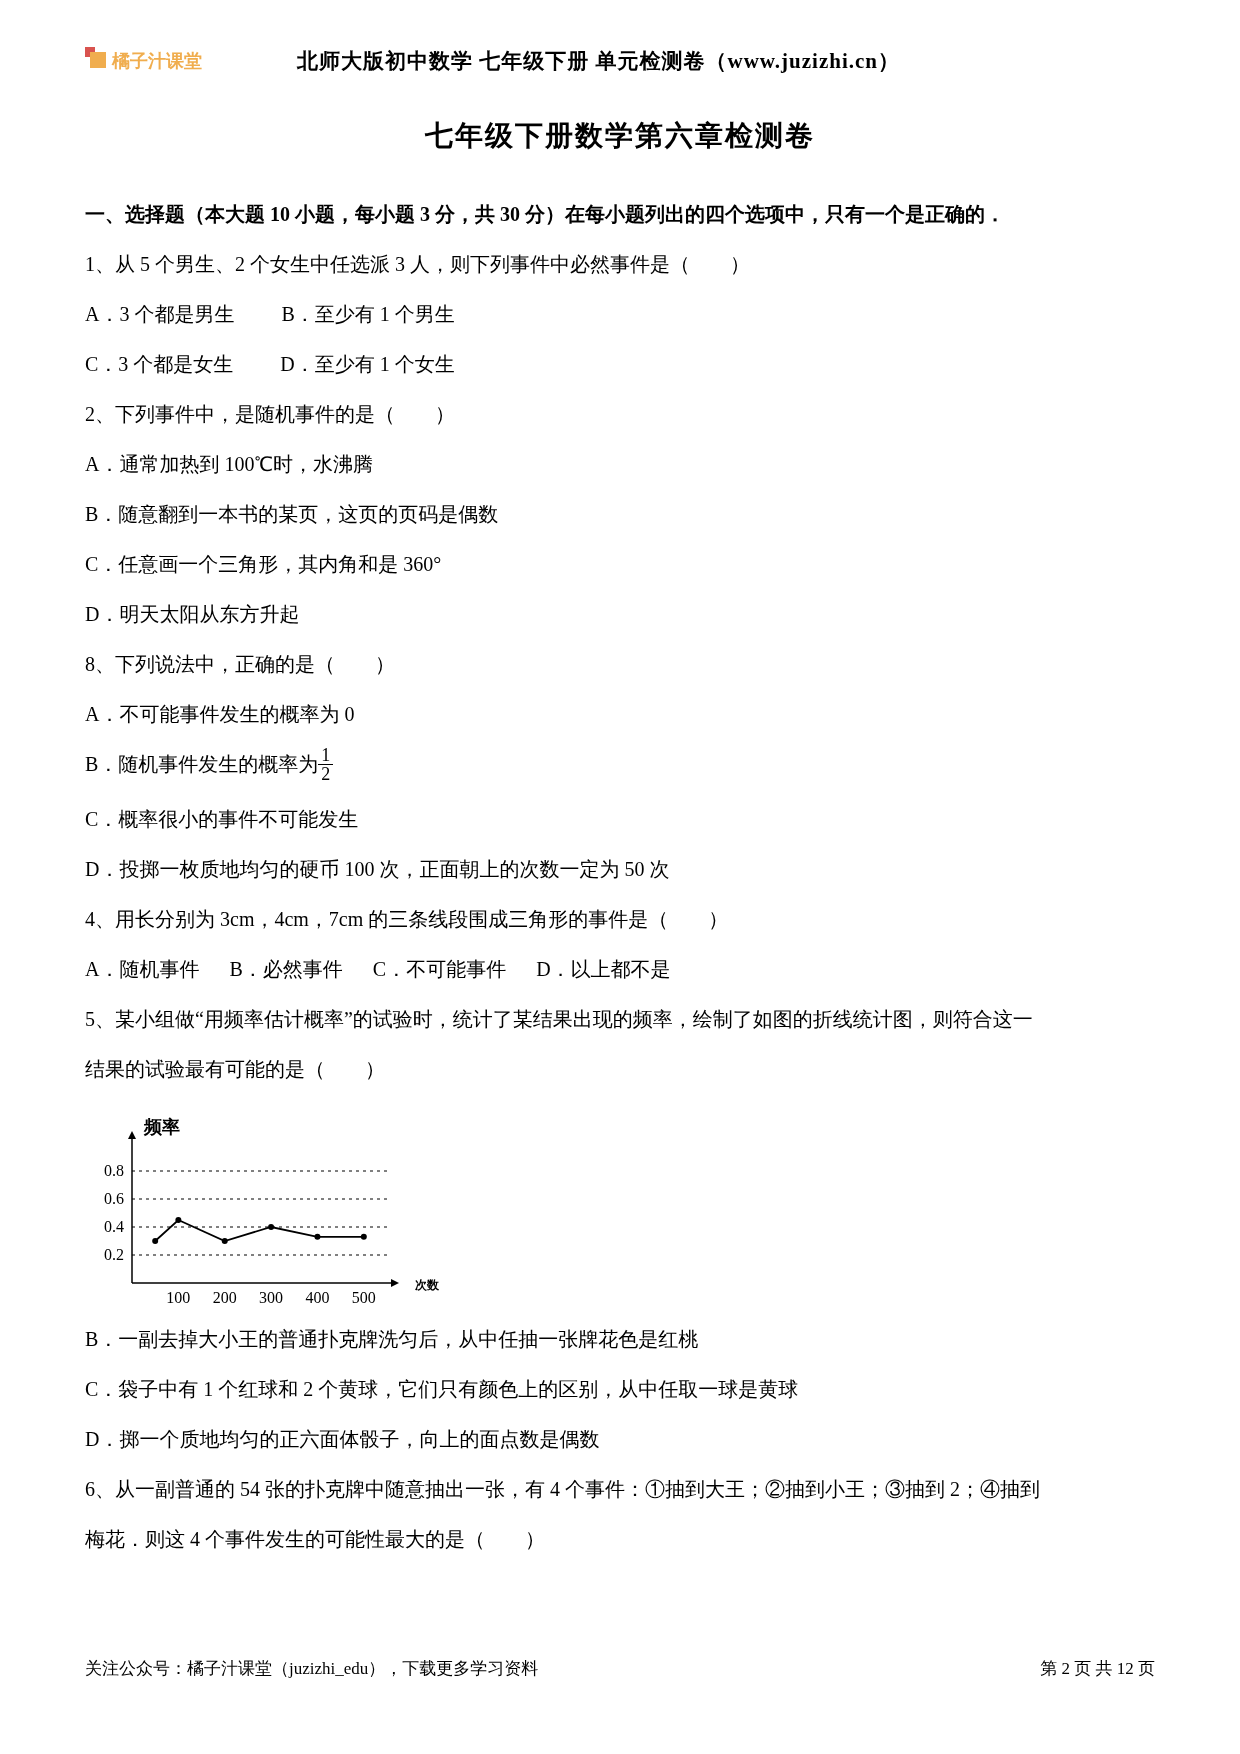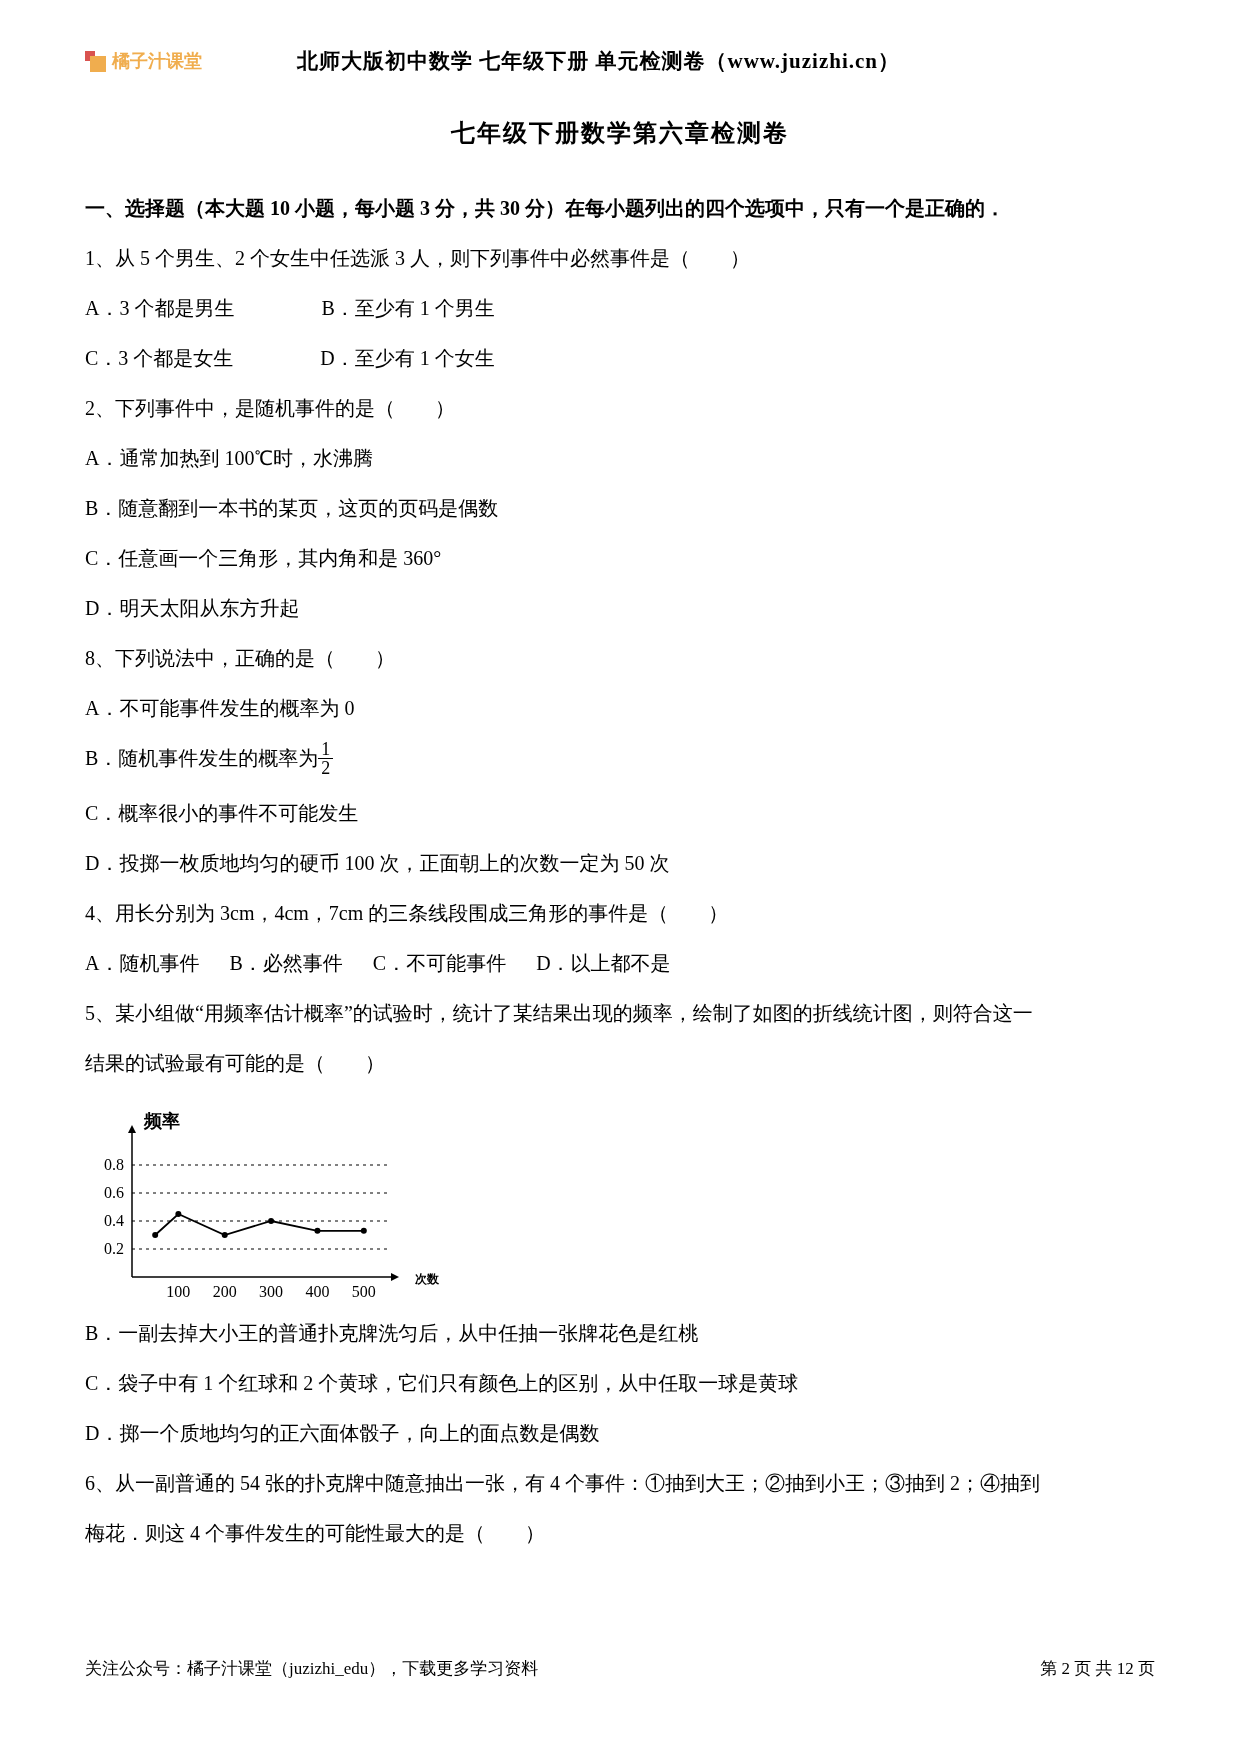--- a/index.html
+++ b/index.html
@@ -15,21 +15,20 @@
       padding: 40px 85px 60px 85px;
     }
     .header {
       display: flex;
       align-items: center;
       margin-bottom: 35px;
       padding-top: 5px;
     }
     .logo {
       display: flex;
-      align-items: center;
       margin-right: 95px;
     }
     .logo-icon {
       width: 22px;
       height: 22px;
       display: inline-block;
       margin-right: 5px;
       position: relative;
     }
     .logo-icon::before {
@@ -52,34 +51,34 @@
       font-size: 18px;
     }
     .header-title {
       font-weight: bold;
       font-size: 21px;
       letter-spacing: 1px;
     }
     .main-title {
       text-align: center;
       font-weight: bold;
-      font-size: 24px;
+      font-size: 28px;
       margin-bottom: 40px;
       letter-spacing: 2px;
     }
     .section-title {
       font-weight: bold;
       margin-bottom: 18px;
     }
     .question {
       margin-bottom: 18px;
     }
     .options-row {
       display: flex;
-      gap: 87px;
+      gap: 47px;
       margin-bottom: 18px;
       align-items: flex-end;
     }
     .options-row-4 {
       display: flex;
       gap: 30px;
       margin-bottom: 18px;
     }
     .fraction {
       display: inline-block;

